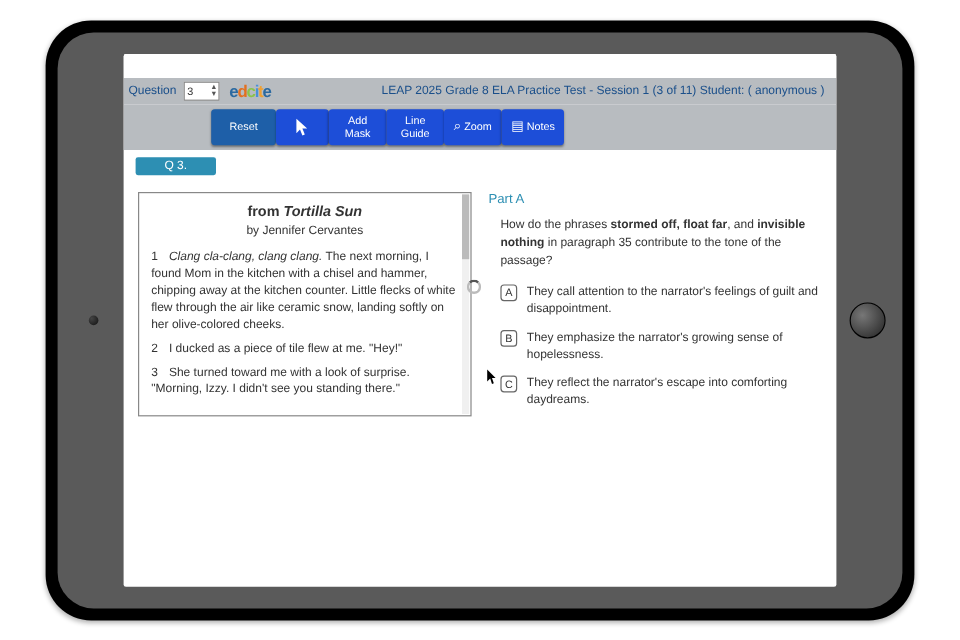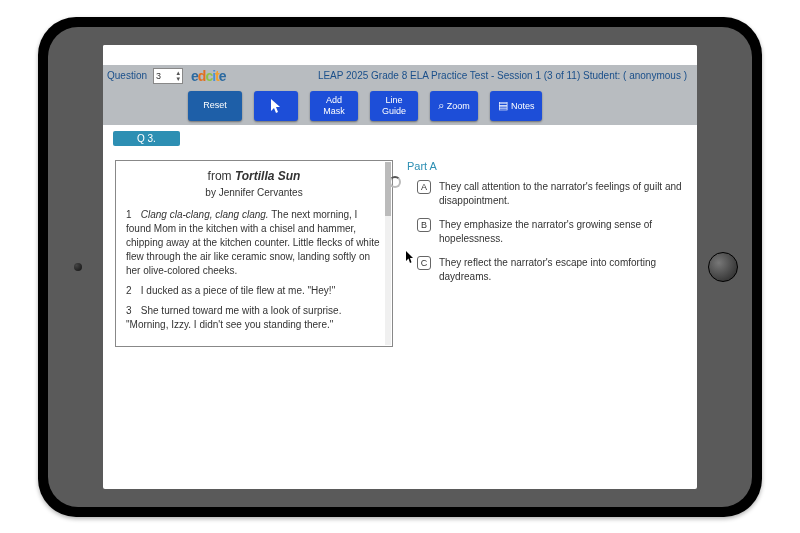--- a/index.html
+++ b/index.html
@@ -77,21 +77,20 @@
     color: #1a4f8a;
     padding-right: 6px;
   }
 
   
   .toolbar {
     background: #b8bcc0;
     height: 38px;
     display: flex; align-items: center;
     padding: 0 8px;
-    gap: 12px;
   }
   .tb-spacer { width: 65px; }
   .tb-btn {
     background: #1d4ed8;
     color: #fff;
     font-size: 9px;
     border-radius: 3px;
     box-shadow: 0 1px 2px rgba(0,0,0,.4);
     display: flex; flex-direction: column; align-items: center; justify-content: center;
     text-align: center;
@@ -236,41 +235,44 @@
 
       <div class="content">
 
         <div class="col-left">
 
           <div class="passage">
             <div class="scrollbar">
                 <div class="thumb"></div>
               </div>
             <div class="p-title">
-              <span style="font-weight:normal">from </span><em>Tortilla Sun</em>
+              <span style="font-weight:bold">from </span><em>Tortilla Sun</em>
             </div>
             <div class="p-author">by Jennifer Cervantes</div>
 
             <div class="para">
               <span class="num">1</span>
               <em>Clang cla-clang, clang clang.</em><span> The next morning, I found Mom in the kitchen with a chisel and hammer, chipping away at the kitchen counter. Little flecks of white flew through the air like ceramic snow, landing softly on her olive-colored cheeks.</span>
             </div>
             <div class="para">
               <span class="num">2</span>
               <span>I ducked as a piece of tile flew at me. "Hey!"</span>
             </div>
             <div class="para">
               <span class="num">3</span>
               <span>She turned toward me with a look of surprise. "Morning, Izzy. I didn't see you standing there."</span>
             </div>
           </div>
         </div>
 
         <div class="col-right">
           <div class="part-label">Part A</div>
+          <div class="qtext">
+            <span>How do the phrases </span><b>stormed off, float far</b><span>, and </span><b>invisible nothing</b><span> in paragraph 35 contribute to the tone of the passage?</span>
+          </div>
 
           <div style="position:relative; height:0;">
             <span class="loading" style="top:-4px;"></span>
           </div>
 
           <div class="choice">
             <span class="letter">A</span>
             <span class="ctext">They call attention to the narrator's feelings of guilt and disappointment.</span>
           </div>
           <div class="choice">

